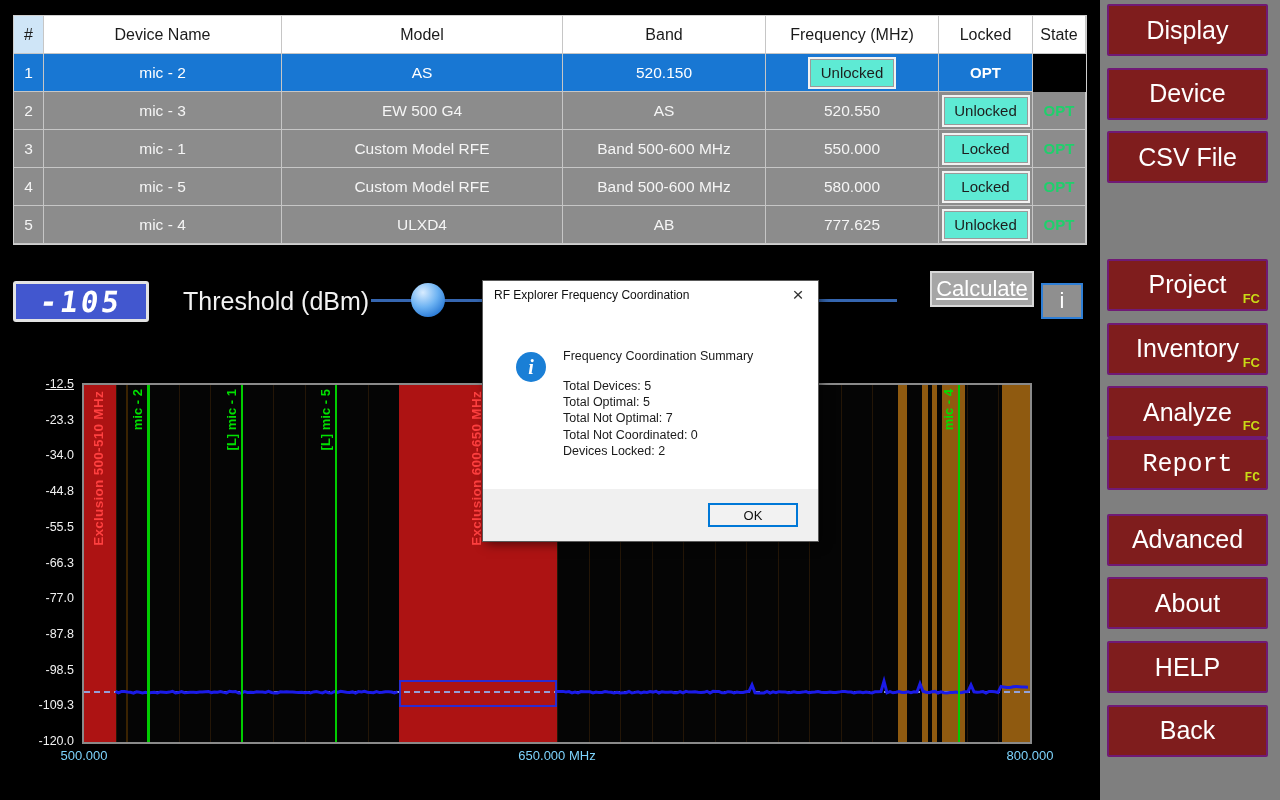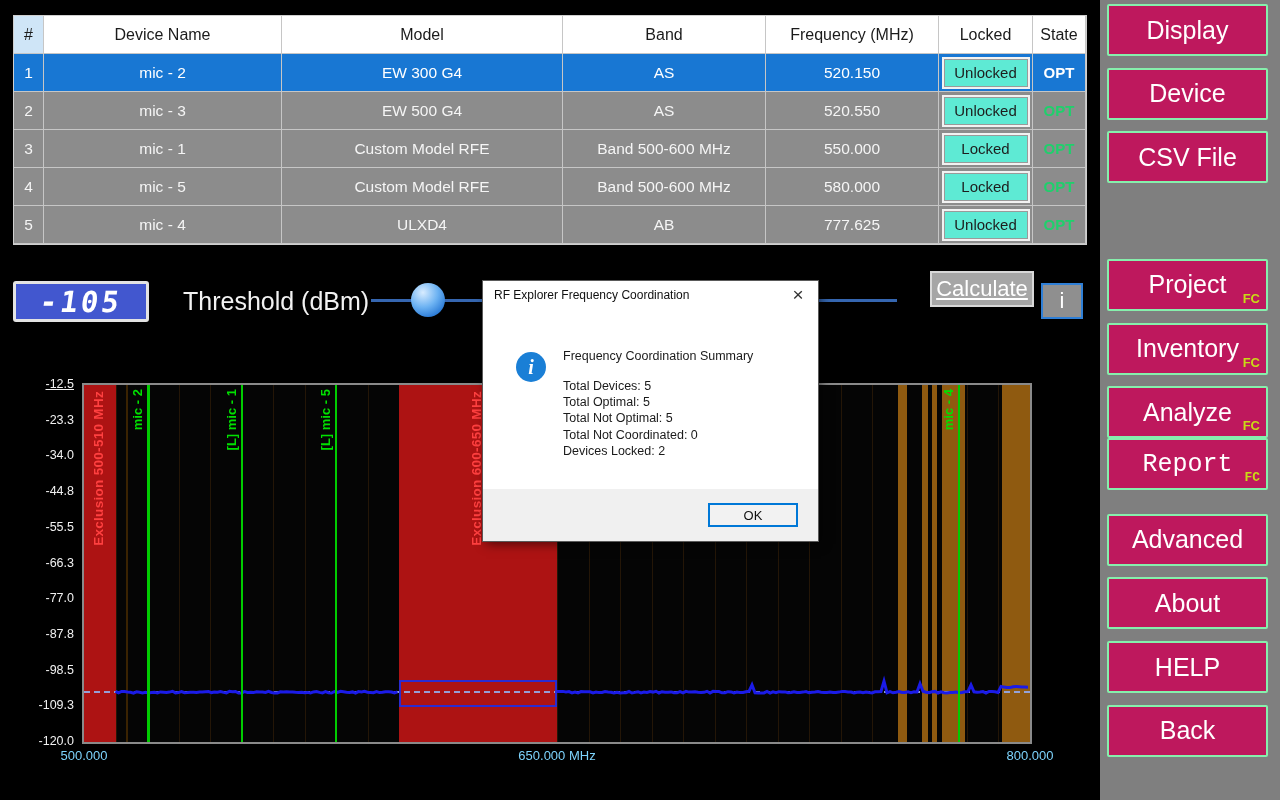--- a/index.html
+++ b/index.html
@@ -49,21 +49,21 @@
   .darkband{position:absolute;top:0;bottom:0;background:#3a2302;}
   .vlabel{position:absolute;writing-mode:vertical-rl;transform:rotate(180deg);white-space:nowrap;}
   .zlabel{color:#ff4040;font-size:13.5px;font-weight:bold;letter-spacing:.3px;}
   .mline{position:absolute;top:0;bottom:0;width:2px;background:#00cc00;}
   .mlabel{color:#00e000;font-size:13px;font-weight:bold;}
   .dash{position:absolute;left:0;width:100%;height:0;border-top:2px dashed #96a7e2;opacity:.95;}
   .selbox{position:absolute;border:2px solid #2b2bd0;}
 
   
   #sidebar{position:absolute;left:1100px;top:0;width:180px;height:800px;background:#7f7f7f;}
-  .sbtn{position:absolute;left:7px;width:161px;height:52px;background:#be185d;border:2px solid #86efac;
+  .sbtn{position:absolute;left:7px;width:161px;height:52px;background:#7f1d1d;border:2px solid #701a75;
         border-radius:2px;color:#ffffff;display:flex;align-items:center;justify-content:center;
         font-family:"Liberation Sans",sans-serif;cursor:pointer;padding:0;}
   .sbtn .fc{position:absolute;right:6px;bottom:3px;font-size:13px;font-weight:bold;color:#c9da16;}
 
   
   #dialog{position:absolute;left:483px;top:281px;width:335px;height:260px;background:#ffffff;
           box-shadow:0 0 0 1px #5a5a5a, 3px 3px 10px rgba(0,0,0,.55);z-index:50;}
   .d-title{height:27px;display:flex;align-items:center;justify-content:space-between;
            background:#ffffff;cursor:default;}
   .d-title .ttl{font-size:12px;color:#101010;padding-left:11px;}
@@ -169,21 +169,20 @@
         <div class="cell">Model</div>
         <div class="cell">Band</div>
         <div class="cell">Frequency (MHz)</div>
         <div class="cell">Locked</div>
         <div class="cell">State</div>
       </div>
     <div id="tbody">
         <div class="trow brow sel">
           <div class="cell">1</div>
           <div class="cell">mic - 2</div>
-          <div class="cell">EW 300 G4</div>
           <div class="cell">AS</div>
           <div class="cell">520.150</div>
           <div class="cell">
             <button class="lockbtn">Unlocked</button>
           </div>
           <div class="cell">
             <span class="state" style="color: rgb(255, 255, 255);">OPT</span>
           </div>
         </div>
         <div class="trow brow">
@@ -296,21 +295,21 @@
       <span class="d-close">
           <span>×</span>
         </span>
     </div>
     <div class="d-body">
       <div class="d-icon">i</div>
       <div class="d-sum">Frequency Coordination Summary</div>
       <div id="d-lines">
           <div>Total Devices: 5</div>
           <div>Total Optimal: 5</div>
-          <div>Total Not Optimal: 5</div>
+          <div>Total Not Optimal: 7</div>
           <div>Total Not Coordinated: 0</div>
           <div>Devices Locked: 2</div>
         </div>
     </div>
     <div class="d-footer">
       <button class="d-ok">OK</button>
     </div>
   </div>
 
 </div>

